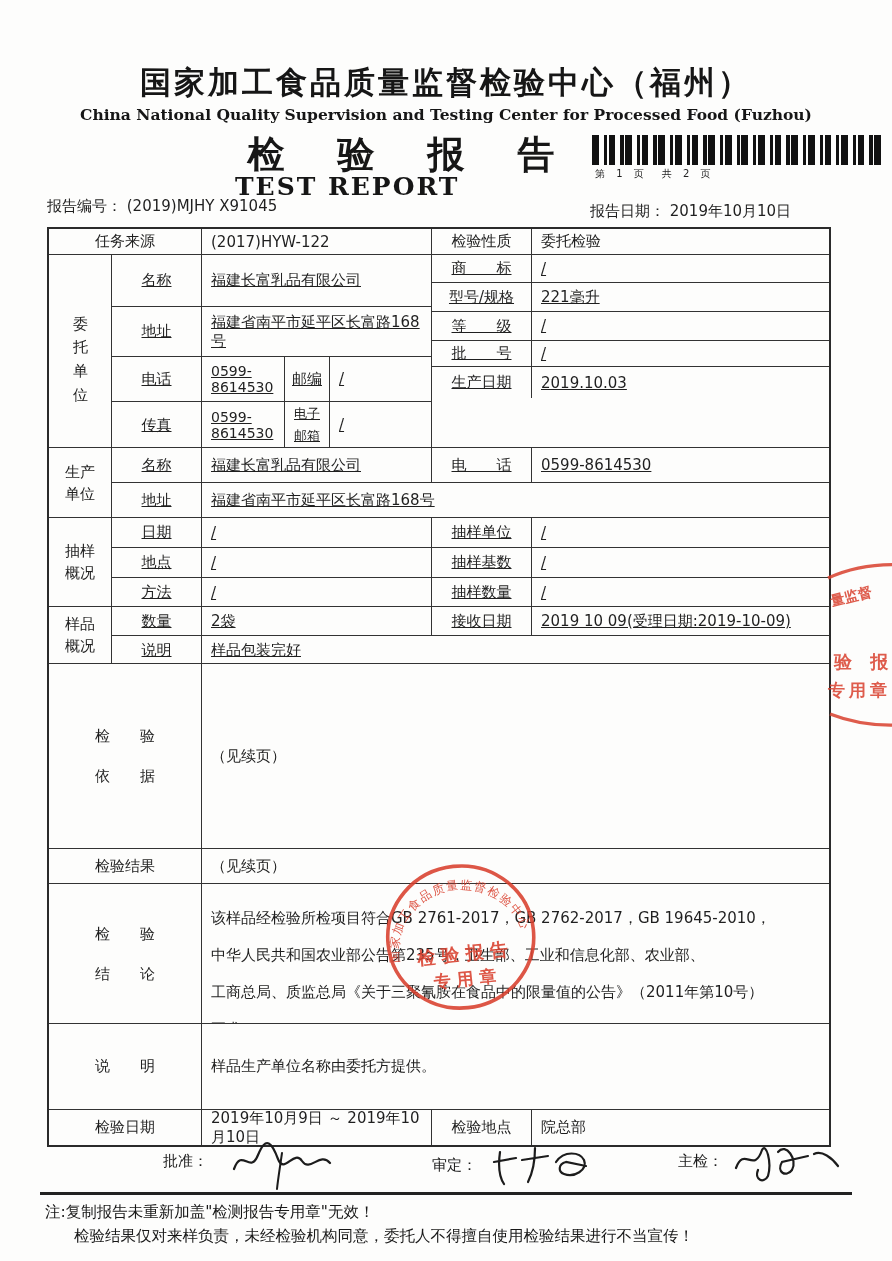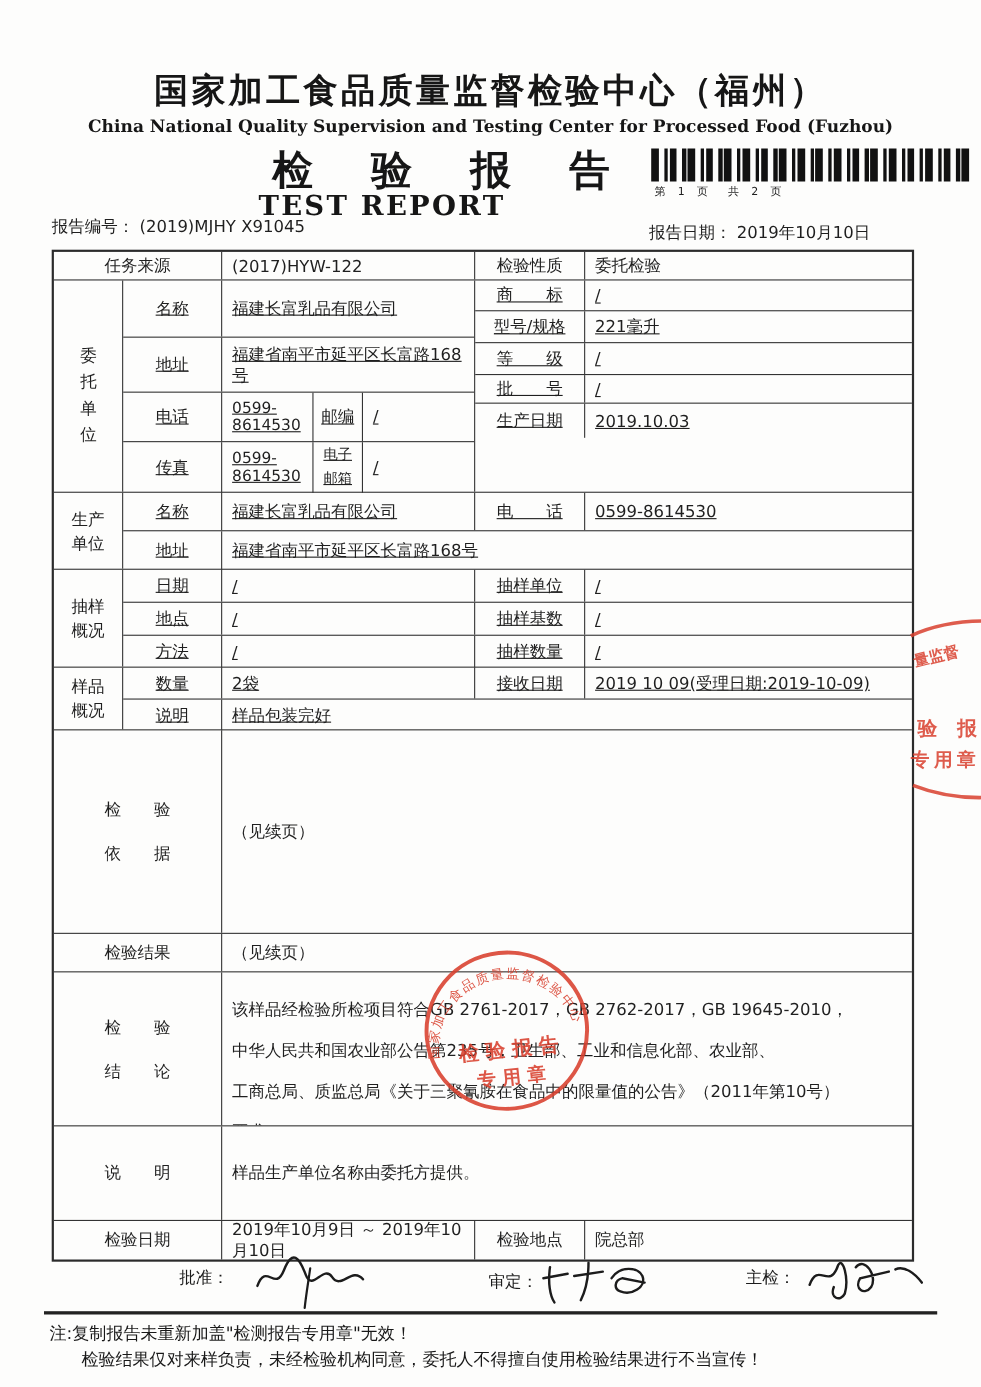--- a/index.html
+++ b/index.html
@@ -322,21 +322,21 @@
     </svg>
   </div>
 
   <div class="sig-label" style="top:1152px;left:163px">批准：</div>
   <div class="sig" style="top:1135px;left:228px">
     <svg width="120" height="58" viewBox="0 0 120 58">
       <path d="M6,34 C14,12 22,40 30,20 S44,8 50,24 S66,14 74,26 S92,16 102,28" fill="none" stroke="#1c1c1c" stroke-width="2.2" stroke-linecap="round"></path>
       <path d="M54,18 C52,32 50,44 49,54" fill="none" stroke="#1c1c1c" stroke-width="2" stroke-linecap="round"></path>
     </svg>
   </div>
-  <div class="sig-label" style="top:1156px;left:444px">审定：</div>
+  <div class="sig-label" style="top:1156px;left:432px">审定：</div>
   <div class="sig" style="top:1138px;left:490px">
     <svg width="110" height="52" viewBox="0 0 110 52">
       <path d="M10,14 C8,28 10,40 14,46 M4,24 L26,20" fill="none" stroke="#1c1c1c" stroke-width="2.2" stroke-linecap="round"></path>
       <path d="M32,22 L58,18 M45,10 C45,22 43,34 38,44" fill="none" stroke="#1c1c1c" stroke-width="2.2" stroke-linecap="round"></path>
       <path d="M66,24 C74,12 90,14 94,22 C98,32 84,40 74,36 C68,34 68,26 76,24 L96,28" fill="none" stroke="#1c1c1c" stroke-width="2.2" stroke-linecap="round"></path>
     </svg>
   </div>
   <div class="sig-label" style="top:1152px;left:678px">主检：</div>
   <div class="sig" style="top:1132px;left:728px">
     <svg width="120" height="58" viewBox="0 0 120 58">

